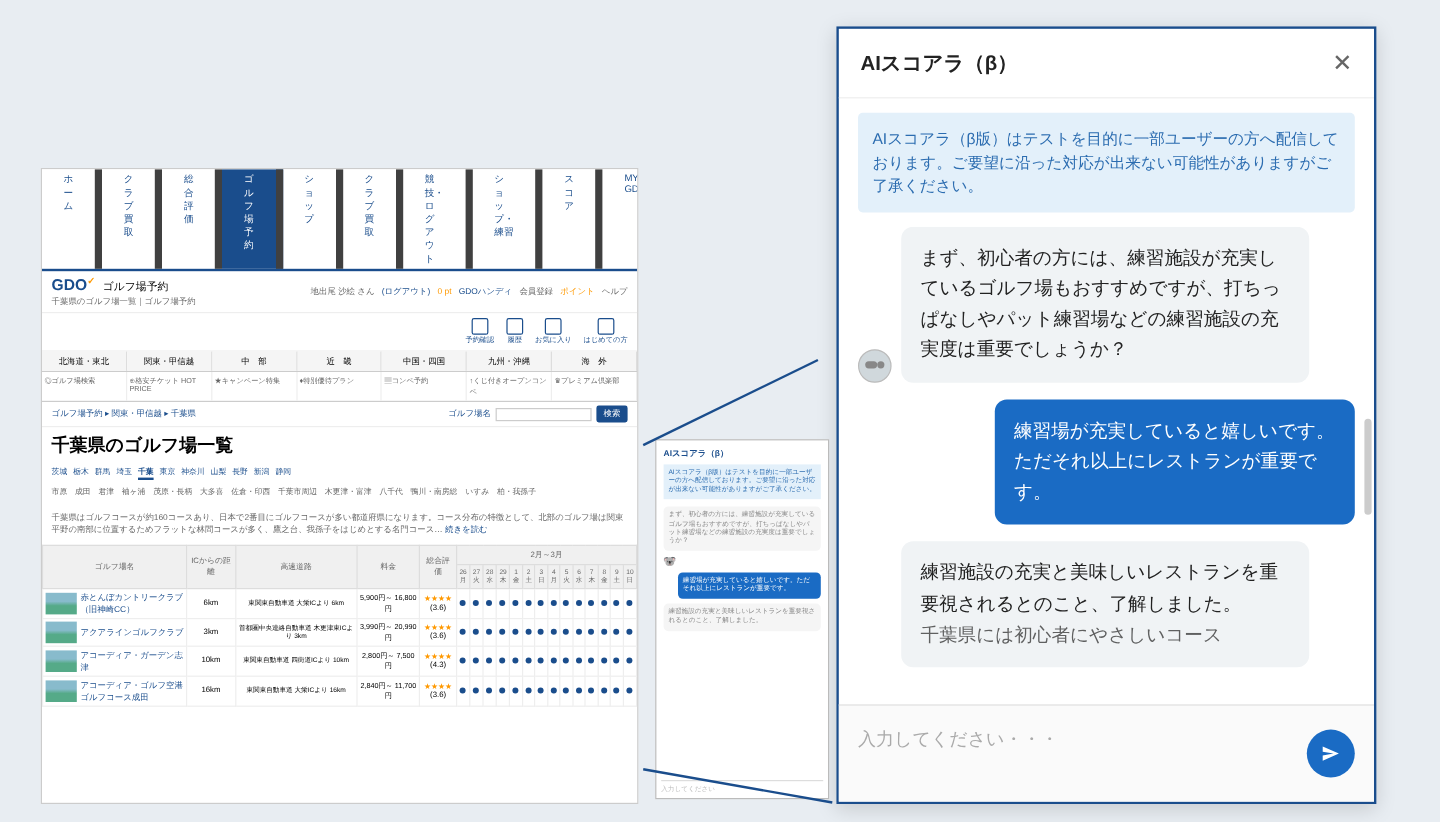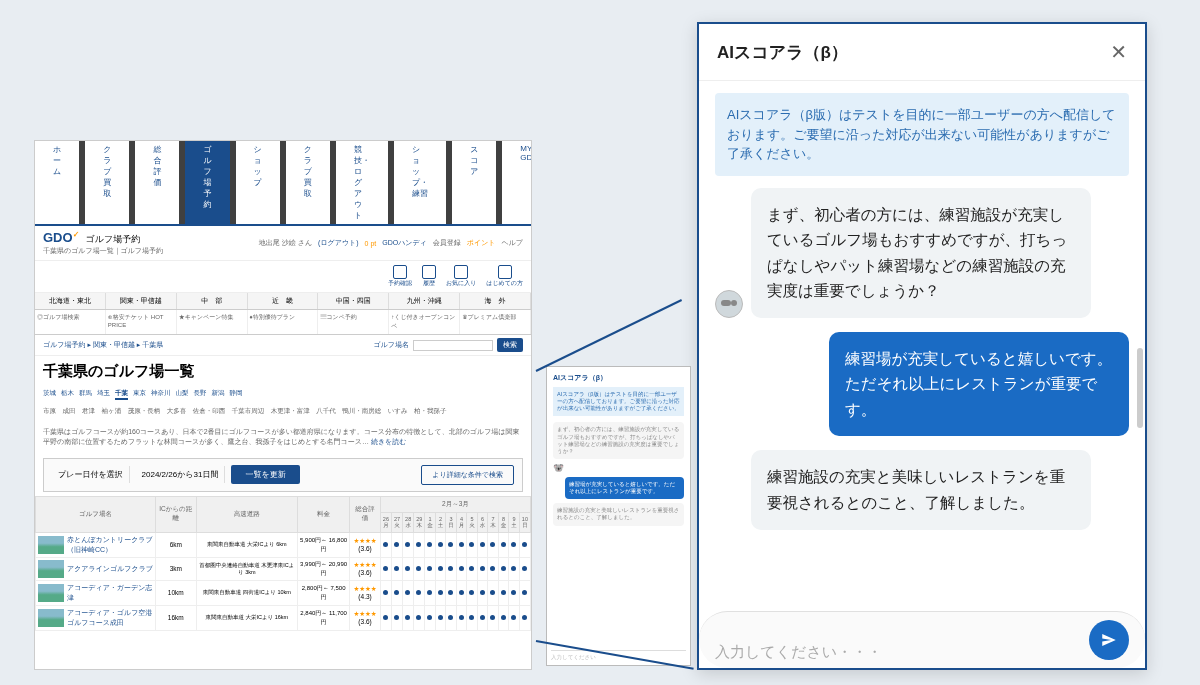--- a/index.html
+++ b/index.html
@@ -73,21 +73,21 @@
 .chat-notice { margin: 12px 16px; background: #e3f0fa; color: #2b6cb0; padding: 12px; font-size: 13px; line-height: 1.5; border-radius: 4px; }
 .chat-body { flex: 1; overflow: hidden; padding: 0 16px; position: relative; }
 .msg-row { display: flex; margin-bottom: 14px; gap: 8px; }
 .avatar { width: 28px; height: 28px; border-radius: 50%; background: #d0d8dc; flex-shrink: 0; align-self: flex-end; border: 1px solid #bbb; position: relative; }
 .avatar::before { content: ""; position: absolute; width: 10px; height: 6px; background: #888; border-radius: 4px; top: 9px; left: 5px; }
 .avatar::after { content: ""; position: absolute; width: 6px; height: 6px; background: #888; border-radius: 50%; top: 9px; right: 5px; }
 .bubble-bot { background: #f0f3f5; padding: 14px 16px; border-radius: 10px; font-size: 15.5px; line-height: 1.65; color: #222; max-width: 340px; }
 .msg-row.user { justify-content: flex-end; }
 .bubble-user { background: #1a6bc4; color: #fff; padding: 14px 16px; border-radius: 10px; font-size: 15.5px; line-height: 1.65; max-width: 300px; }
 .scroll-indicator { position: absolute; right: 2px; top: 160px; width: 6px; height: 80px; background: #ccc; border-radius: 3px; }
-.chat-input-row { display: flex; align-items: flex-end; padding: 8px 16px; border-top: 1px solid #e0e0e0; background: #fafafa; gap: 10px; border-radius: 31px; }
+.chat-input-row { display: flex; align-items: flex-start; padding: 20px 16px; border-top: 1px solid #e0e0e0; background: #fafafa; gap: 10px; }
 .chat-input { flex: 1; border: none; background: transparent; font-size: 15px; color: #333; outline: none; }
 .chat-input::placeholder { color: #aaa; }
 .send-btn { width: 40px; height: 40px; border-radius: 50%; background: #1a6bc4; display: flex; align-items: center; justify-content: center; cursor: pointer; }
 .send-btn svg { fill: #fff; width: 18px; height: 18px; }
 </style>
 </head>
 <body>
 
 <div class="left-panel">
   <div class="nav-top" id="nav-top">
@@ -175,26 +175,20 @@
       <span>神奈川</span>
       <span>山梨</span>
       <span>長野</span>
       <span>新潟</span>
       <span>静岡</span>
     </div>
   <div class="sub-areas">市原　成田　君津　袖ヶ浦　茂原・長柄　大多喜　佐倉・印西　千葉市周辺　木更津・富津　八千代　鴨川・南房総　いすみ　柏・我孫子</div>
   <div class="description">
     <span>千葉県はゴルフコースが約160コースあり、日本で2番目にゴルフコースが多い都道府県になります。コース分布の特徴として、北部のゴルフ場は関東平野の南部に位置するためフラットな林間コースが多く、鷹之台、我孫子をはじめとする名門コース…</span> <span class="read-more">続きを読む</span>
   </div>
-  <div class="date-bar">
-    <span class="date-sel">プレー日付を選択</span>
-    <span class="date-val">2024/2/26から31日間</span>
-    <span class="btn-update">一覧を更新</span>
-    <span class="btn-detail">より詳細な条件で検索</span>
-  </div>
   <table class="table">
     <thead id="thead">
         <tr>
           <th rowspan="2">ゴルフ場名</th>
           <th rowspan="2">ICからの距離</th>
           <th rowspan="2">高速道路</th>
           <th rowspan="2">料金</th>
           <th rowspan="2">総合評価</th>
           <th colspan="14">2月～3月</th>
         </tr>
@@ -460,20 +454,21 @@
       <div class="avatar"></div>
       <div class="bubble-bot">まず、初心者の方には、練習施設が充実しているゴルフ場もおすすめですが、打ちっぱなしやパット練習場などの練習施設の充実度は重要でしょうか？</div>
     </div>
     <div class="msg-row user">
       <div class="bubble-user">練習場が充実していると嬉しいです。ただそれ以上にレストランが重要です。</div>
     </div>
     <div class="msg-row">
       <div style="width:28px;flex-shrink:0;"></div>
       <div class="bubble-bot">
         <span>練習施設の充実と美味しいレストランを重要視されるとのこと、了解しました。</span><br>
+        <span style="opacity:.7;">千葉県には初心者にやさしいコース</span>
       </div>
     </div>
     <div class="scroll-indicator"></div>
   </div>
   <div class="chat-input-row">
     <input class="chat-input" placeholder="入力してください・・・" style="">
     <div class="send-btn">
       <svg viewBox="0 0 24 24">
           <path d="M3 20l18-8L3 4v6l12 2-12 2z"></path>
         </svg>

